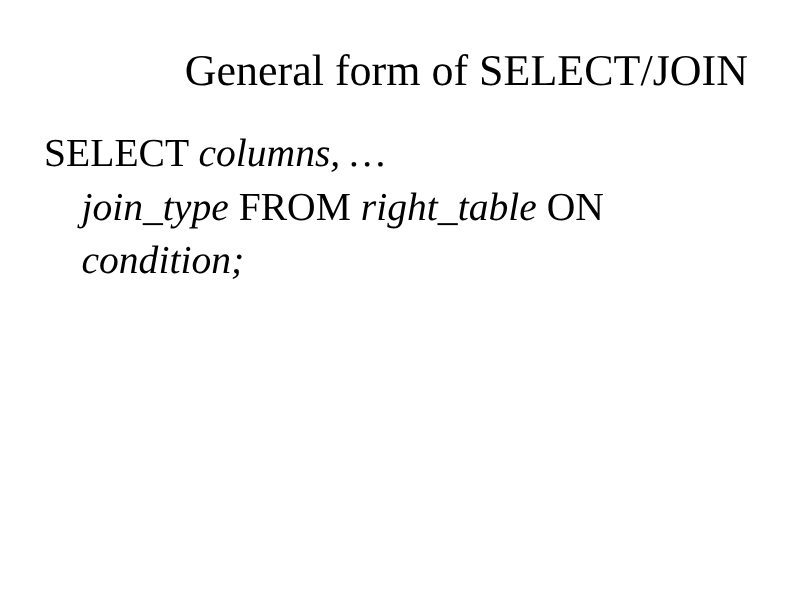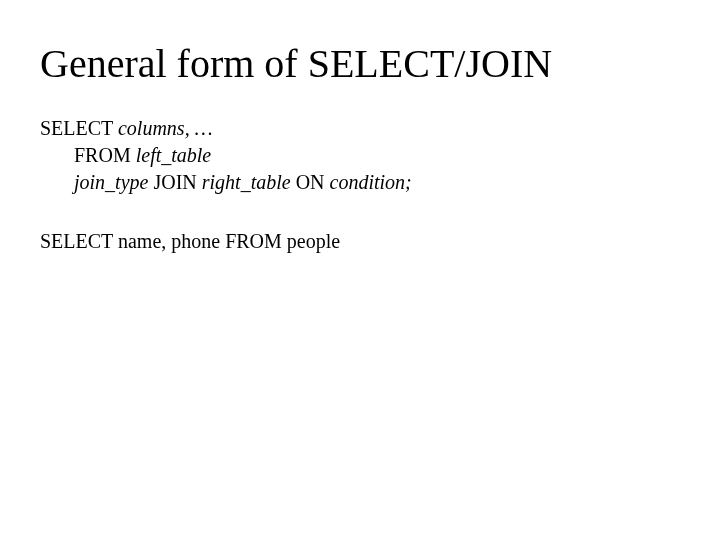--- a/index.html
+++ b/index.html
@@ -12,27 +12,27 @@
     color: #000000;
   }
   .slide {
     width: 720px;
     height: 540px;
     box-sizing: border-box;
     padding: 30px 40px 40px 40px;
   }
   .title {
     font-size: 40px;
-    text-align: left;
+    text-align: right;
     margin-top: 10px;
     margin-bottom: 28px;
     font-weight: normal;
   }
   .body {
-    font-size: 20px;
+    font-size: 36px;
     line-height: 1.35;
     font-family: Liberation Serif, serif;
   }
   .block {
     margin-bottom: 32px;
   }
   .indent1 {
     padding-left: 34px;
   }
   .indent2 {
@@ -47,26 +47,22 @@
 
   <div class="title">General form of SELECT/JOIN</div>
 
   <div class="body">
 
     <div class="block">
       <div>
         <span>SELECT </span><span class="it">columns, …</span>
       </div>
       <div class="indent1">
-        <span>FROM </span><span class="it">left_table</span>
-      </div>
-      <div class="indent1">
-        <span class="it">join_type</span><span> JOIN </span><span class="it">right_table</span><span> ON </span><span class="it">condition;</span>
+        <span class="it">join_type</span><span> FROM </span><span class="it">right_table</span><span> ON </span><span class="it">condition;</span>
       </div>
     </div>
 
     <div class="block">
-      <div>SELECT name, phone FROM people</div>
     </div>
 
   </div>
 
 </div>
 
 </body></html>

